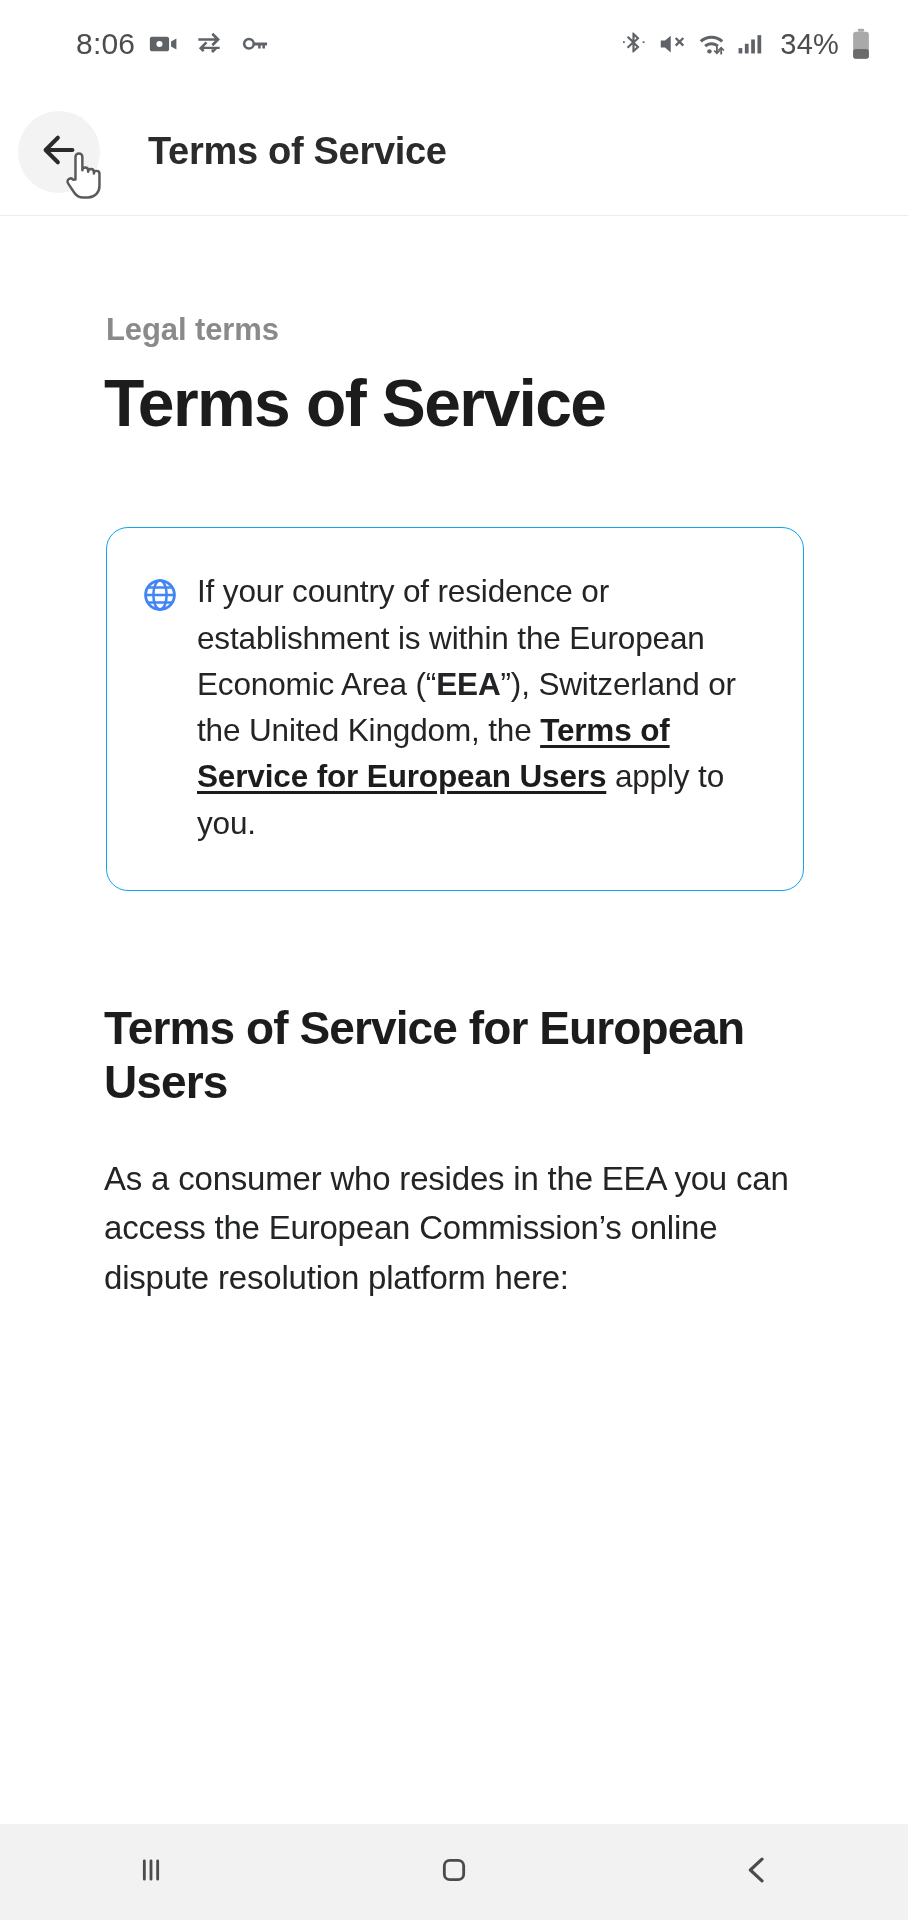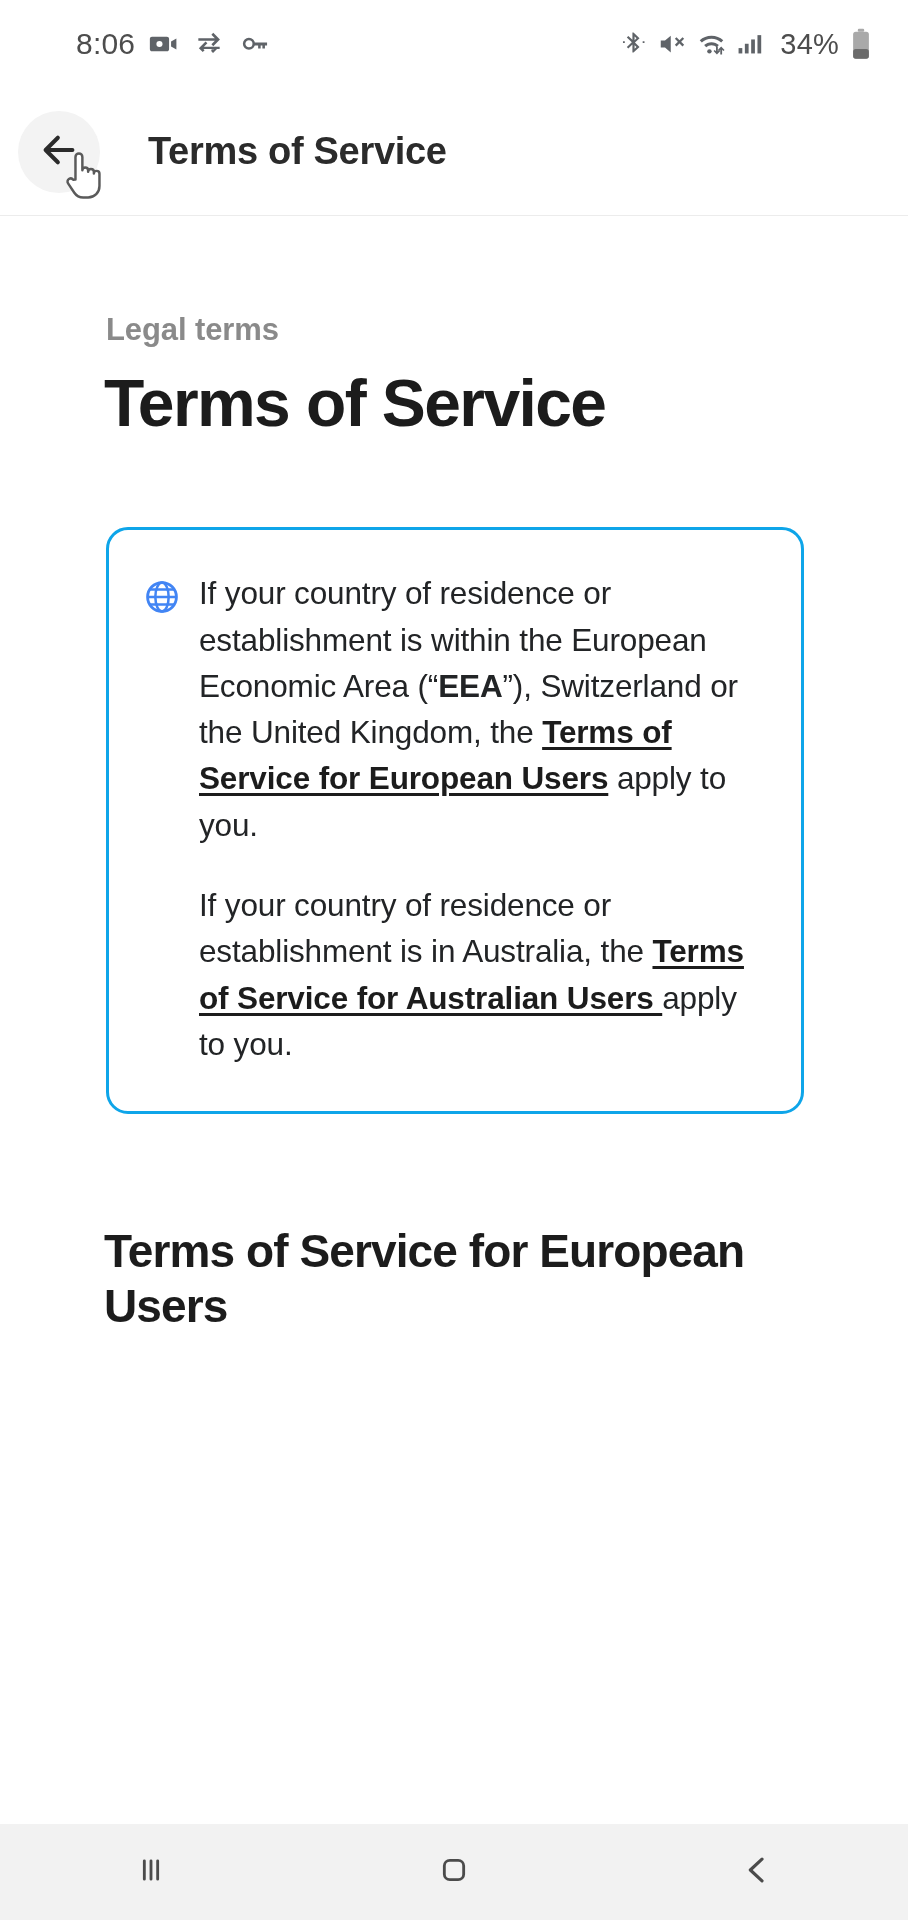--- a/index.html
+++ b/index.html
@@ -114,21 +114,21 @@
     margin: 20px 0 0 104px;
     font-size: 66px;
     line-height: 1.08;
     font-weight: 700;
     color: #1c1c1c;
     letter-spacing: -1.6px;
   }
 
   .card {
     margin: 88px 104px 7px 106px;
-    border: 3px solid #0ea5e9;
+    border: 1px solid #0ea5e9;
     border-radius: 22px;
     padding: 40px 36px 44px 34px;
     display: flex;
     align-items: flex-start;
     background: #ffffff;
   }
   .card-icon {
     flex: 0 0 38px;
     width: 38px;
     height: 38px;
@@ -285,25 +285,25 @@
     <div class="card">
       <span class="card-icon">
         <svg width="38" height="38" viewBox="0 0 24 24">
           <circle cx="12" cy="12" r="9.1" fill="none" stroke="#4285f4" stroke-width="1.8"></circle>
           <ellipse cx="12" cy="12" rx="4.2" ry="9.1" fill="none" stroke="#4285f4" stroke-width="1.6"></ellipse>
           <path d="M3 12h18M4.3 7.2h15.4M4.3 16.8h15.4" fill="none" stroke="#4285f4" stroke-width="1.6"></path>
         </svg>
       </span>
       <div class="card-body">
         <p class="card-p"><span>If your country of residence or establishment is within the European Economic Area (“</span><b>EEA</b><span>”), Switzerland or the United Kingdom, the </span><span class="lnk">Terms of Service for European Users</span><span> apply to you.</span></p>
-        <p class="card-p"><span>If your country of residence or establishment is in Australia, the </span><span class="lnk">Terms of Service for Australian Users </span><span>apply to you.</span></p>
       </div>
     </div>
 
     <h2 class="section-h">Terms of Service for European Users</h2>
+    <p class="section-p">As a consumer who resides in the EEA you can access the European Commission’s online dispute resolution platform here:</p>
   </div>
 
   <div class="navbar">
     <div class="nav-item">
       <span>
         <svg width="40" height="40" viewBox="0 0 24 24">
             <path stroke="#4b4b4b" stroke-width="1.7" stroke-linecap="round" d="M8 6.5v11M12 6.5v11M16 6.5v11"></path>
           </svg>
       </span>
     </div>

